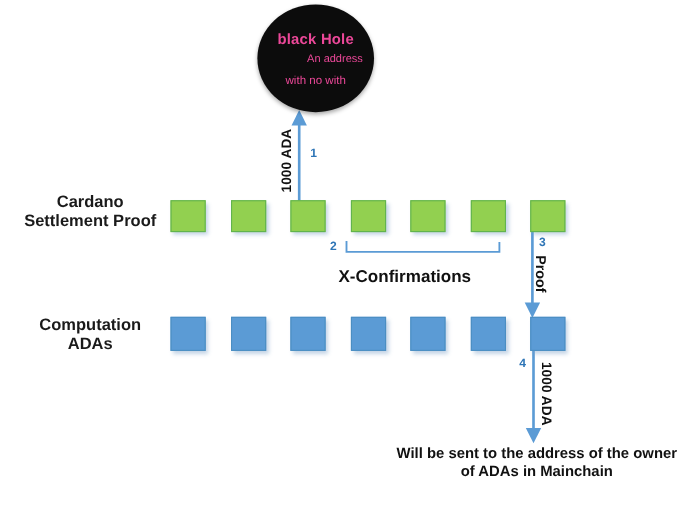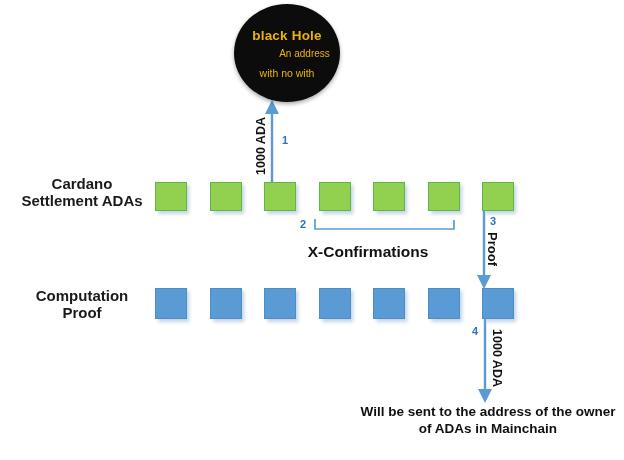--- a/index.html
+++ b/index.html
@@ -27,21 +27,21 @@
     left: 234px; top: 4px;
     width: 106px; height: 98px;
     border-radius: 50%;
     background: var(--black-hole);
     box-shadow: 0 2px 4px rgba(0,0,0,0.35);
     display: flex;
     flex-direction: column;
     align-items: center;
     justify-content: center;
     text-align: left;
-    color: #eab308;
+    color: #ec4899;
   }
   .bh-title { font-size: 13.5px; font-weight: 700; letter-spacing: 0.2px; }
   .bh-sub1  { font-size: 10px;  margin-top: 5px; margin-left: 35px; }
   .bh-sub2  { font-size: 10.5px; margin-top: 8px; }
 
   .layer-label {
     position: absolute;
     width: 160px;
     text-align: center;
     font-weight: 700;
@@ -155,33 +155,33 @@
     </g>
   </svg>
 
   <div class="black-hole">
     <div class="bh-title">black Hole</div>
     <div class="bh-sub1">An address</div>
     <div class="bh-sub2">with no with</div>
   </div>
 
   <div class="layer-label settlement-label">Cardano
-Settlement ADAs</div>
+Settlement Proof</div>
   <div class="block-row settlement-row">
       <div class="block green"></div>
       <div class="block green"></div>
       <div class="block green"></div>
       <div class="block green"></div>
       <div class="block green"></div>
       <div class="block green"></div>
       <div class="block green"></div>
     </div>
 
   <div class="layer-label computation-label">Computation
-Proof</div>
+ADAs</div>
   <div class="block-row computation-row">
       <div class="block blue"></div>
       <div class="block blue"></div>
       <div class="block blue"></div>
       <div class="block blue"></div>
       <div class="block blue"></div>
       <div class="block blue"></div>
       <div class="block blue"></div>
     </div>
 

